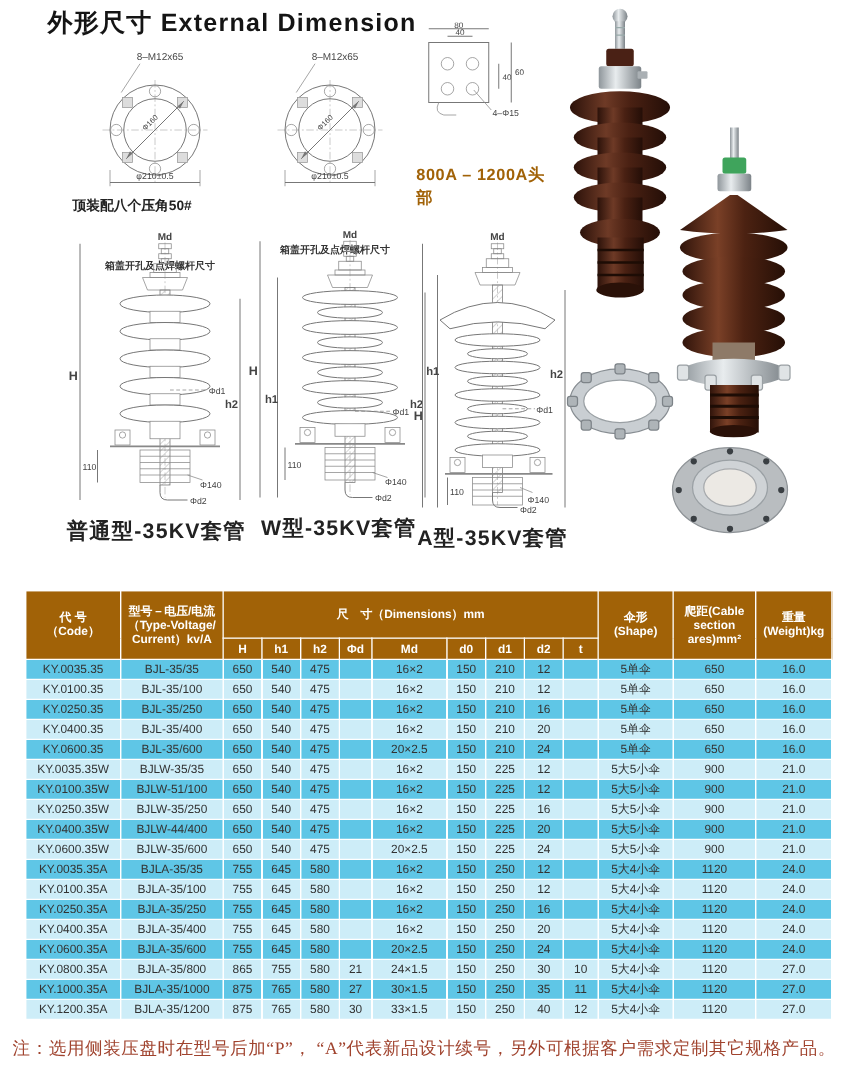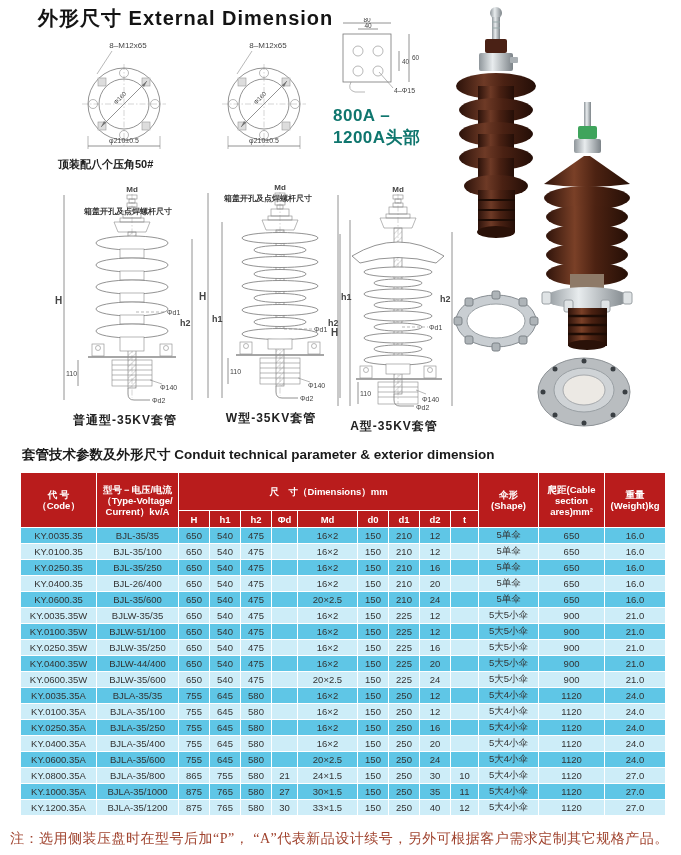--- a/index.html
+++ b/index.html
@@ -6,31 +6,31 @@
   html,body { background:#ffffff; }
   .page {
     position:relative; width:681px; height:855px; overflow:hidden;
     background:#ffffff; font-family:"Liberation Sans","DejaVu Sans",sans-serif; color:#222;
   }
   .abs { position:absolute; }
   .page-title { left:38px; top:5px; font-size:20px; font-weight:bold; color:#141414; letter-spacing:1px; }
   .section-title { left:22px; top:446px; font-size:13.5px; font-weight:bold; color:#1a1a1a; }
   .cap1 { font-size:11px; font-weight:bold; color:#222; text-align:left; line-height:13px; }
   .cap2 { font-size:8px; font-weight:bold; color:#333; text-align:center; line-height:10px;margin-top:36px; }
-  .capb { font-size:12px; font-weight:bold; color:#222; text-align:center; letter-spacing:1px; margin-top:2px; }
-  .caph { font-size:17px; font-weight:bold; color:#0f766e; letter-spacing:0.5px; }
+  .capb { font-size:17px; font-weight:bold; color:#222; text-align:center; letter-spacing:1px; margin-top:2px; }
+  .caph { font-size:13px; font-weight:bold; color:#a16207; letter-spacing:0.5px;margin-top:24px; }
   svg text { font-family:"Liberation Sans","DejaVu Sans",sans-serif; fill:#444; }
   .dline { stroke:#777; stroke-width:0.8; fill:none; }
   .thin  { stroke:#888; stroke-width:0.6; fill:none; }
   .cl    { stroke:#aaa; stroke-width:0.5; stroke-dasharray:6 2 1.5 2; fill:none; }
   .white { fill:#ffffff; }
 
   table.param { position:absolute; left:20px; top:472px; width:645px; border-collapse:collapse;
     table-layout:fixed; text-align:center; font-size:9.5px; color:#333; border:1px solid #7fcbe4; }
-  table.param th { background:#b91c1c; color:#ffffff; font-weight:bold; border:1px solid #ffffff;
+  table.param th { background:#a16207; color:#ffffff; font-weight:bold; border:1px solid #ffffff;
     white-space:pre-line; font-size:9.5px; line-height:11px; padding:1px; }
   table.param thead tr:first-child th { height:38px; }
   table.param thead tr:last-child th { height:17px; }
   table.param td { border:1px solid #ffffff; height:16px; padding:0 1px; overflow:hidden; white-space:nowrap; }
   tr.medium td { background:#5FC6E6; }
   tr.light  td { background:#CDEDF8; }
   .footnote { left:10px; top:830px; width:664px; font-size:14px; color:#A0432E;
     font-family:"Liberation Serif","DejaVu Serif",serif; letter-spacing:0.5px; }
 </style>
 </head>
@@ -418,21 +418,20 @@
         <circle cx="9" cy="40" r="2.5"></circle>
           <circle cx="91" cy="40" r="2.5"></circle>
         <circle cx="21" cy="17" r="2.5"></circle>
           <circle cx="79" cy="17" r="2.5"></circle>
         <circle cx="21" cy="63" r="2.5"></circle>
           <circle cx="79" cy="63" r="2.5"></circle>
       </g>
     </svg>
   </div>
 
-  <div class="abs section-title">套管技术参数及外形尺寸  Conduit technical parameter &amp; exterior dimension</div>
 
   <table class="param">
     <colgroup>
       <col style="width:76px">
         <col style="width:82px">
       <col style="width:31px">
         <col style="width:31px">
         <col style="width:31px">
         <col style="width:26px">
       <col style="width:60px">
@@ -516,21 +515,21 @@
           <td>150</td>
           <td>210</td>
           <td>16</td>
           <td></td>
           <td>5单伞</td>
           <td>650</td>
           <td>16.0</td>
         </tr>
         <tr class="light">
           <td>KY.0400.35</td>
-          <td>BJL-26/400</td>
+          <td>BJL-35/400</td>
           <td>650</td>
           <td>540</td>
           <td>475</td>
           <td></td>
           <td>16×2</td>
           <td>150</td>
           <td>210</td>
           <td>20</td>
           <td></td>
           <td>5单伞</td>

